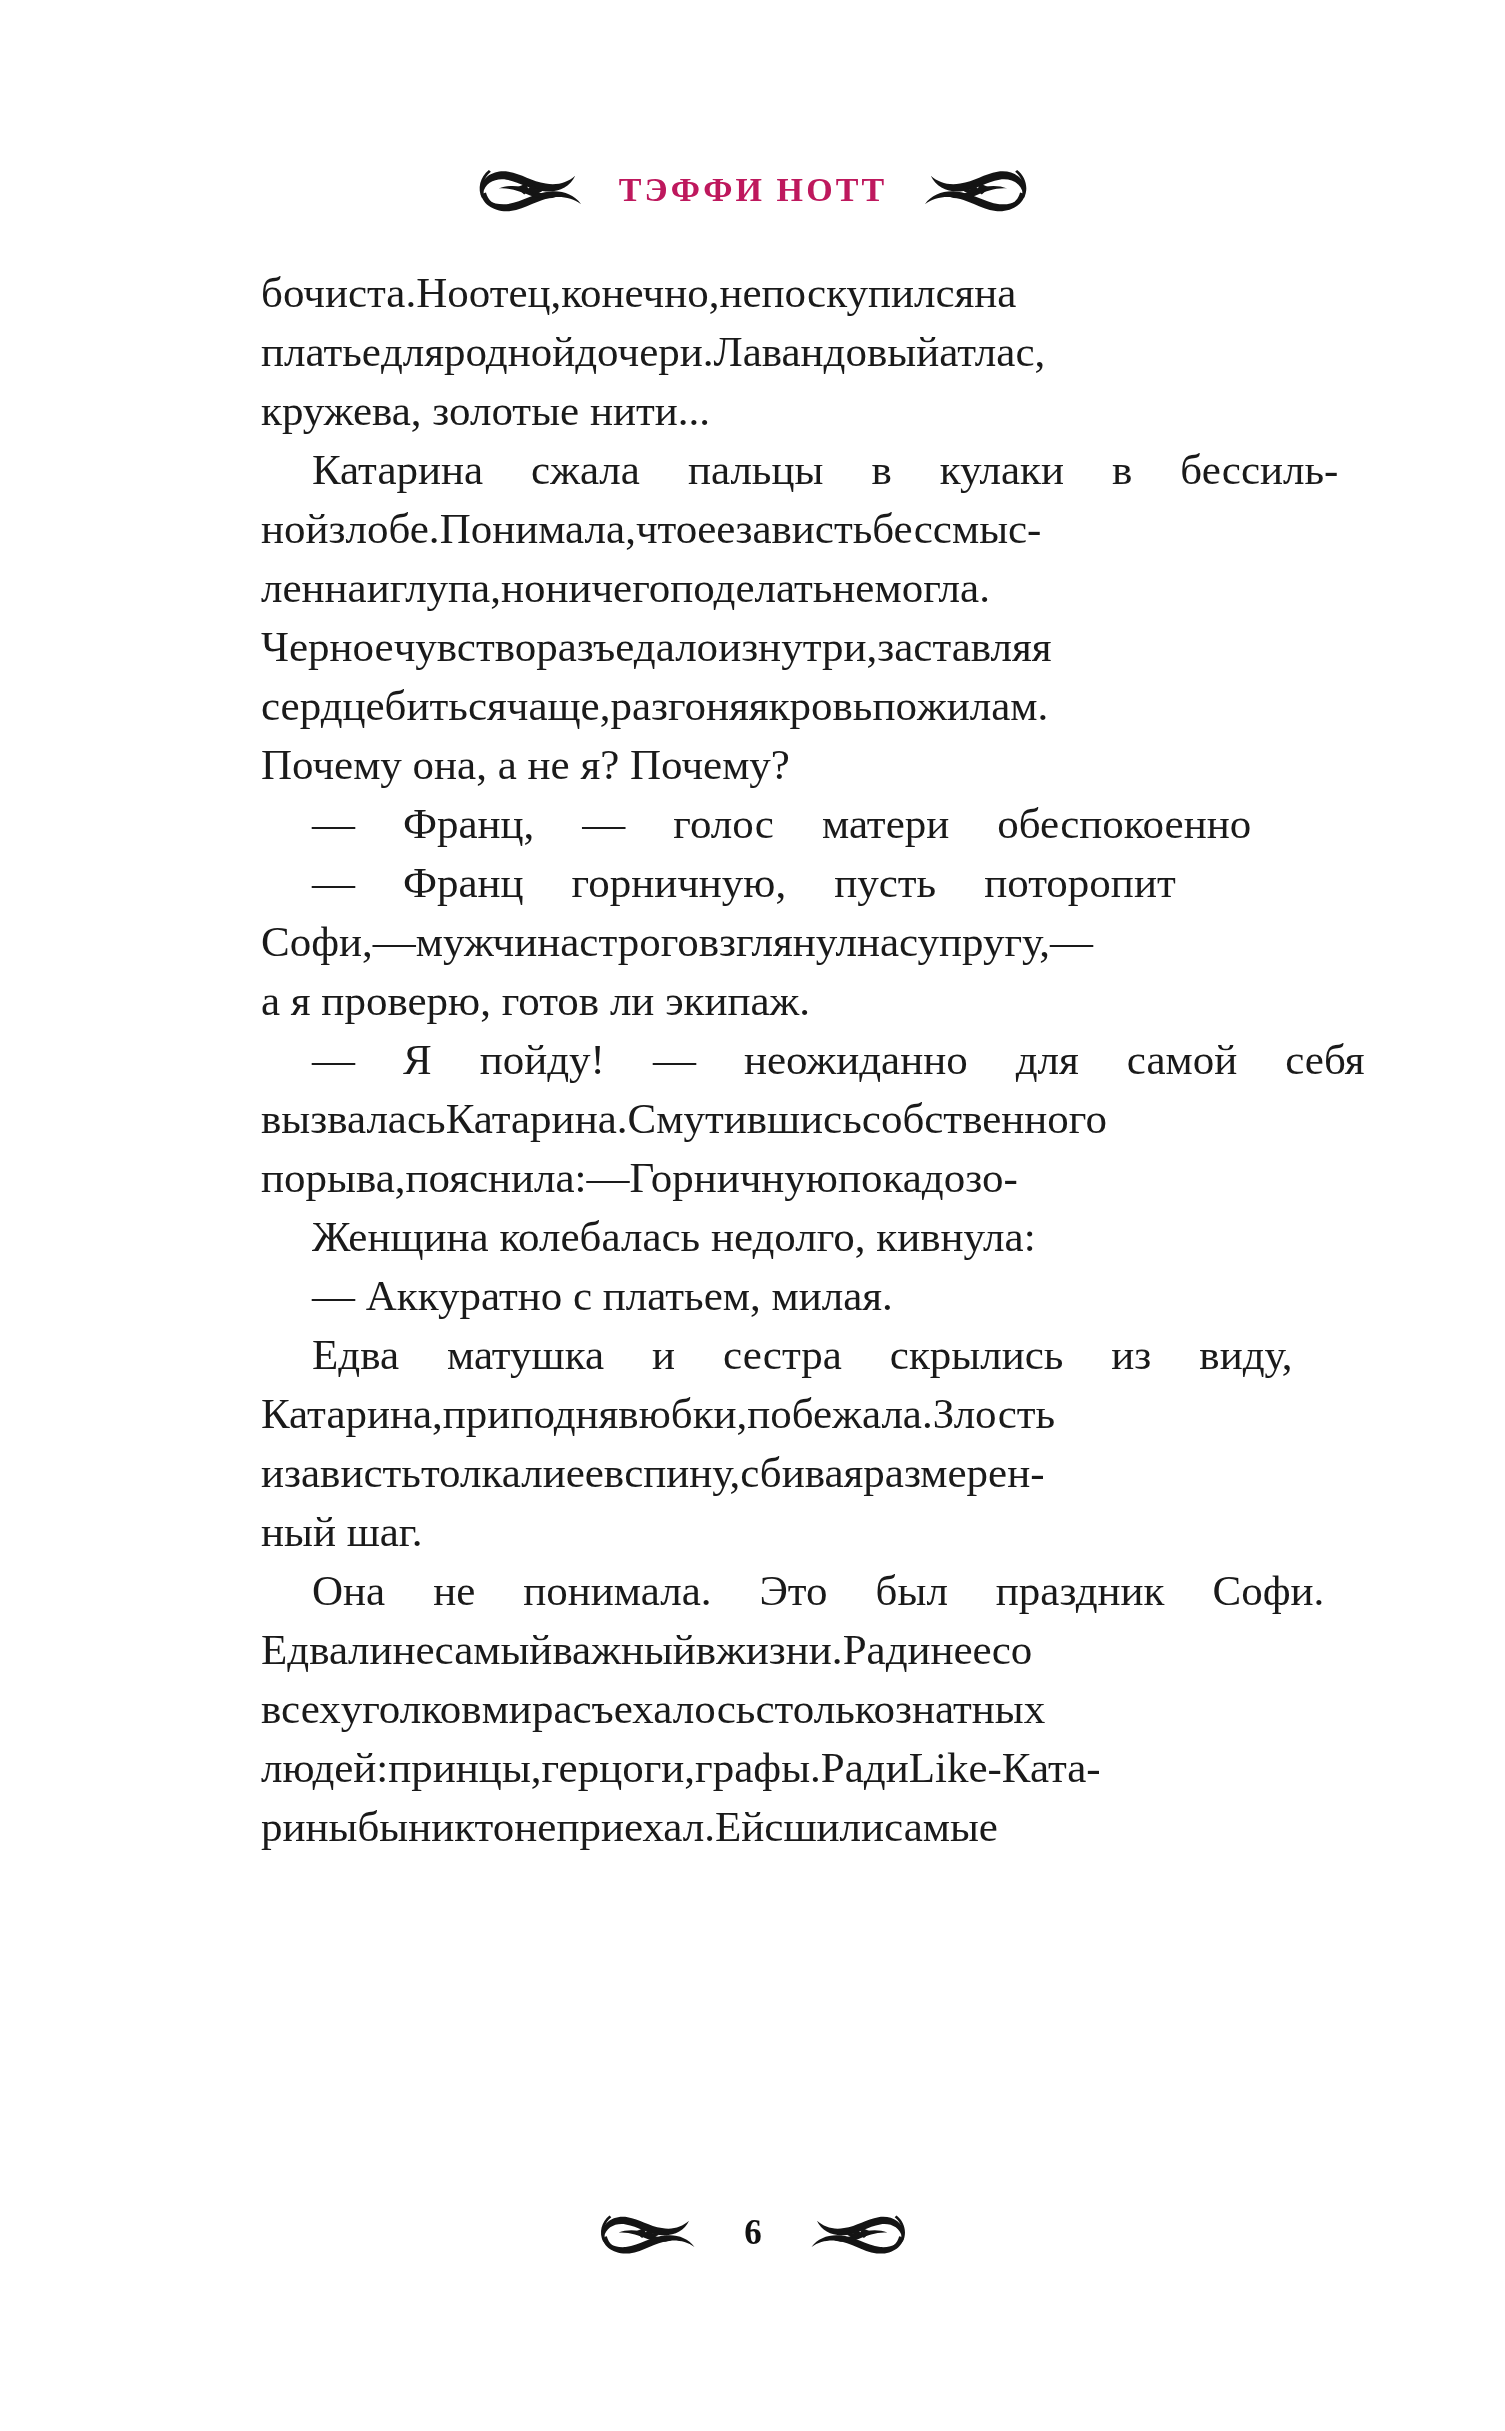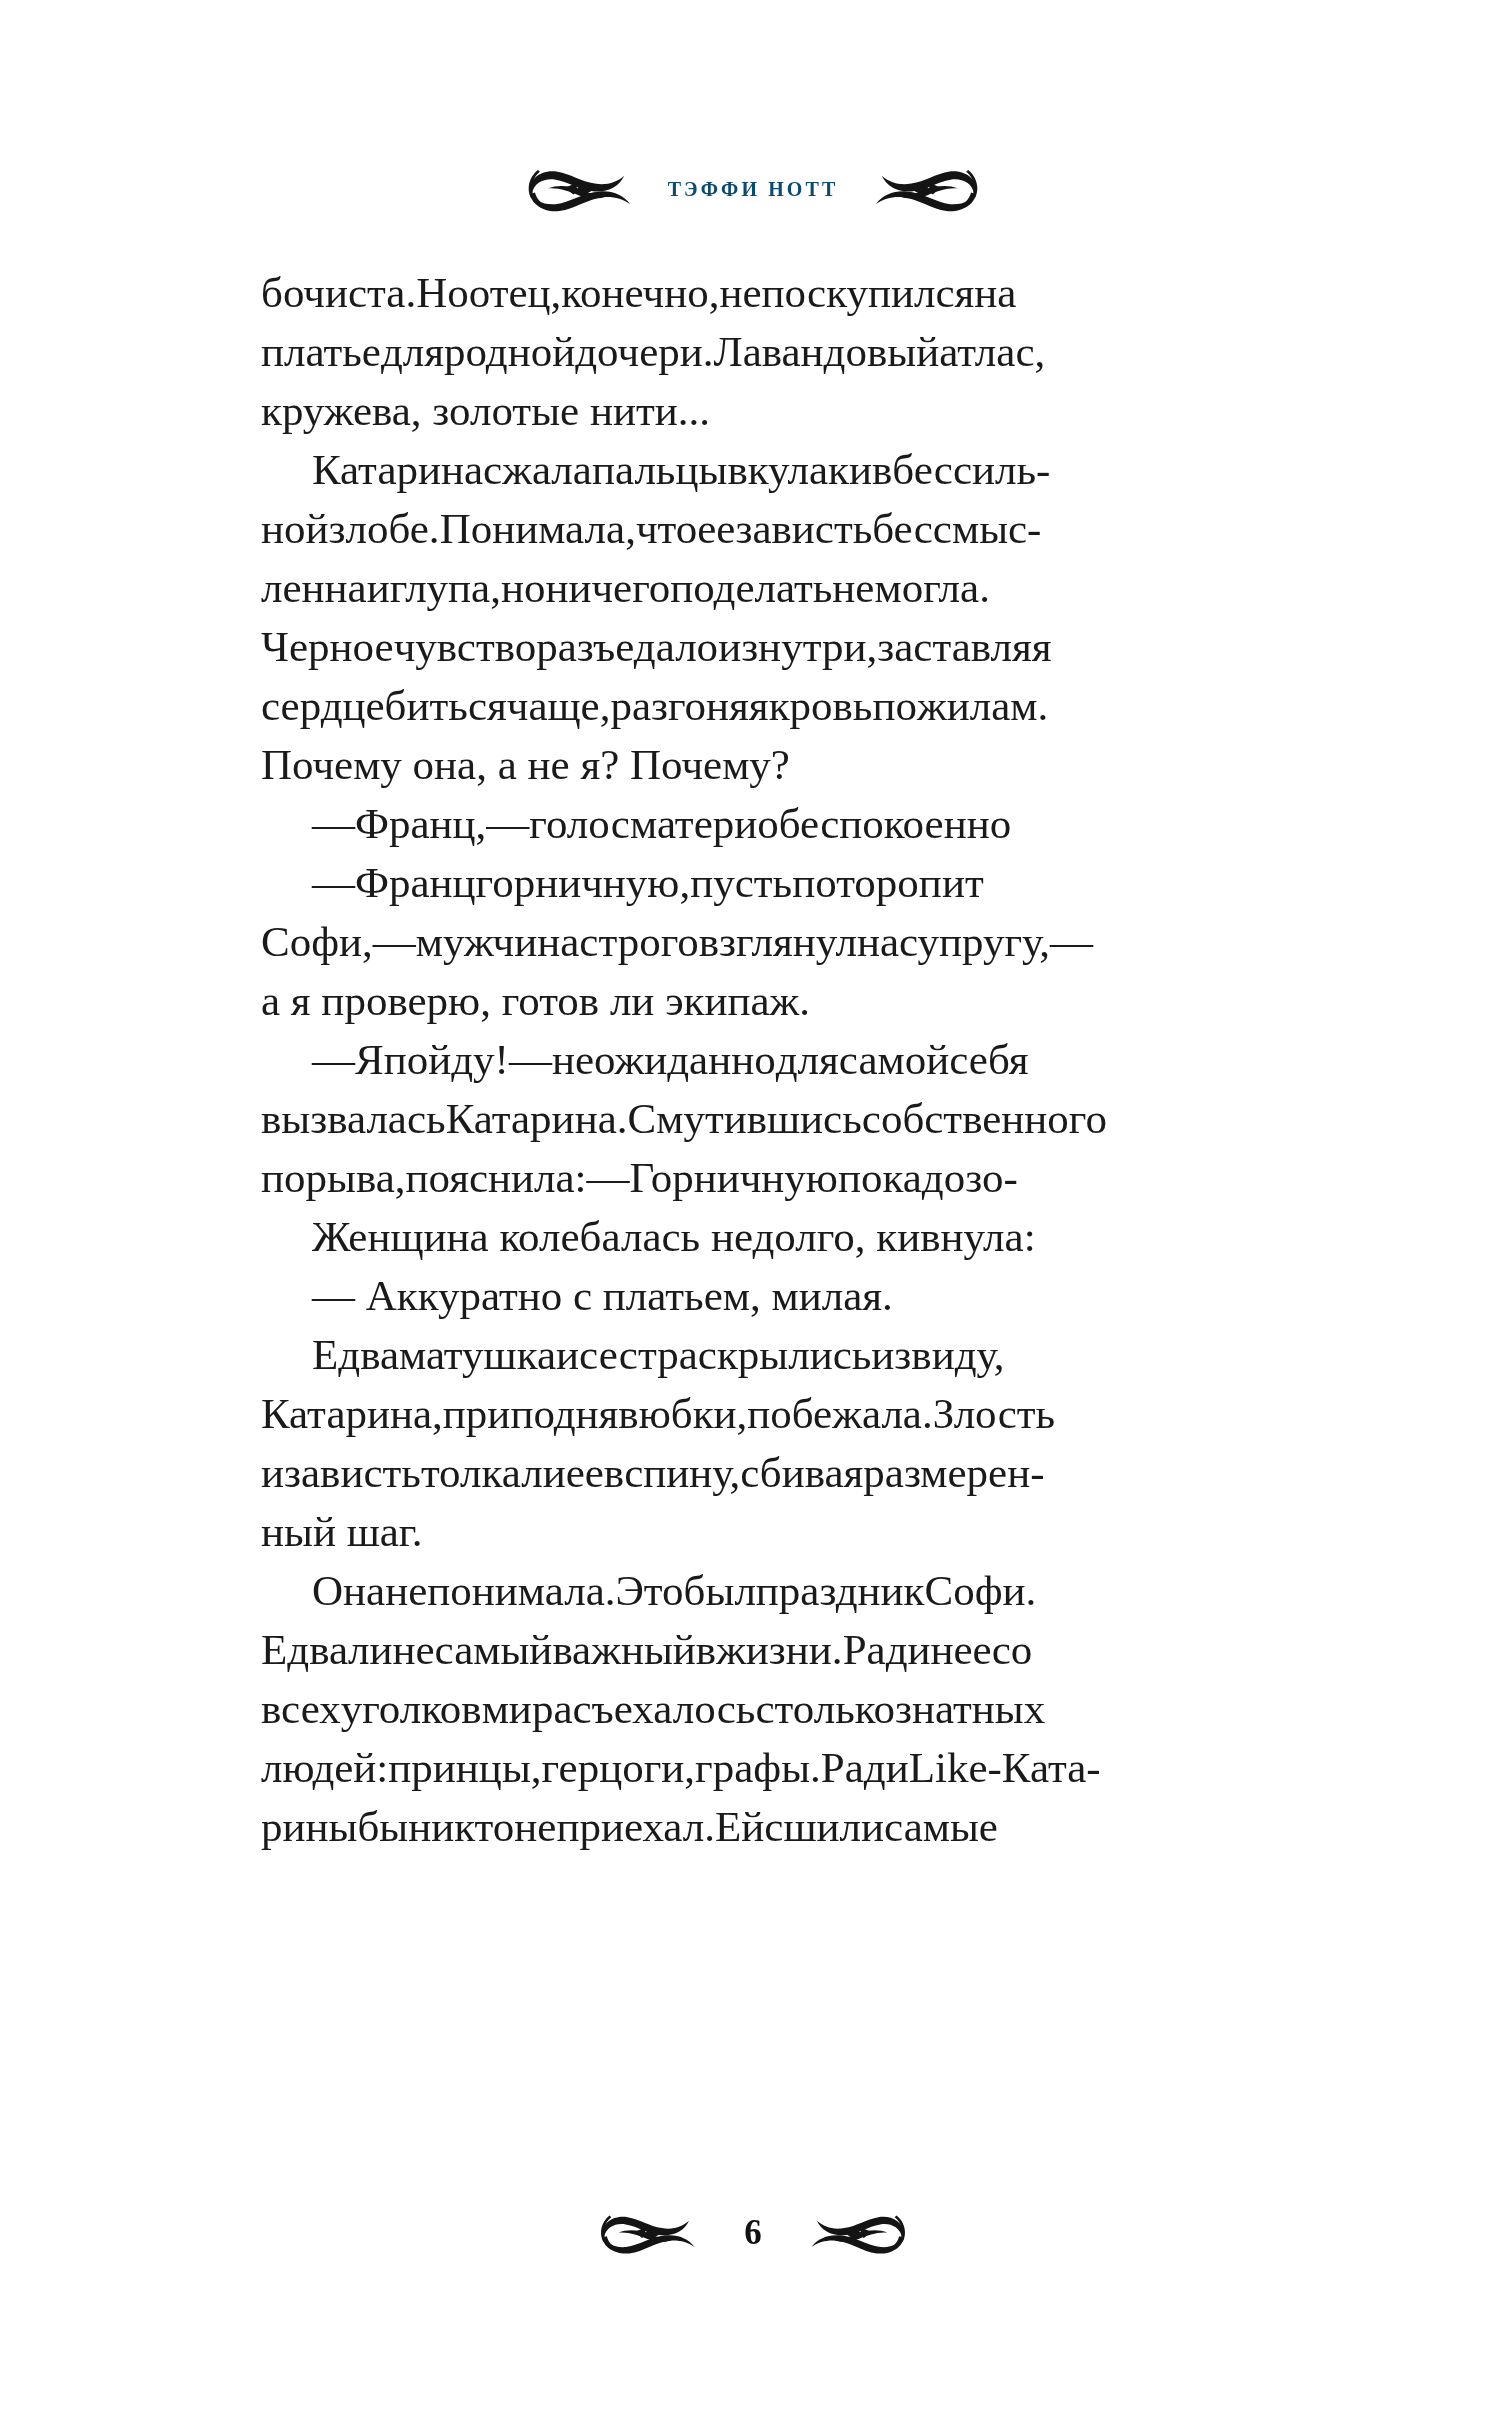--- a/index.html
+++ b/index.html
@@ -30,24 +30,24 @@
     left: 0;
     right: 0;
     display: flex;
     align-items: center;
     justify-content: center;
     gap: 25.5px;
     height: 69px;
   }
   .running-head-title {
     font-family: "Liberation Serif", "DejaVu Serif", serif;
-    font-size: 20px;
+    font-size: 34px;
     letter-spacing: 3.1px;
     font-weight: 700;
-    color: #0c4a6e;
+    color: #be185d;
     white-space: nowrap;
     text-transform: uppercase;
   }
   .flourish {
     display: block;
     flex: 0 0 auto;
   }
   .flourish svg { display: block; }
   .flourish.flip { transform: scaleX(-1); }
 
@@ -73,21 +73,21 @@
   .line {
     display: block;
     white-space: nowrap;
   }
   .line.just {
     display: flex;
     justify-content: flex-start;
   }
   .line.just > span { white-space: pre; }
   .line.indent { text-indent: 0; padding-left: 51px; }
-  .line.indent.just { padding-left: 51px; }
+  .line.indent.just { padding-left: 51px; gap: 48px; }
   .line.last { display: block; }
 
   
   .folio {
     position: absolute;
     left: 0;
     right: 0;
     top: 2194px;
     height: 78px;
     display: flex;

